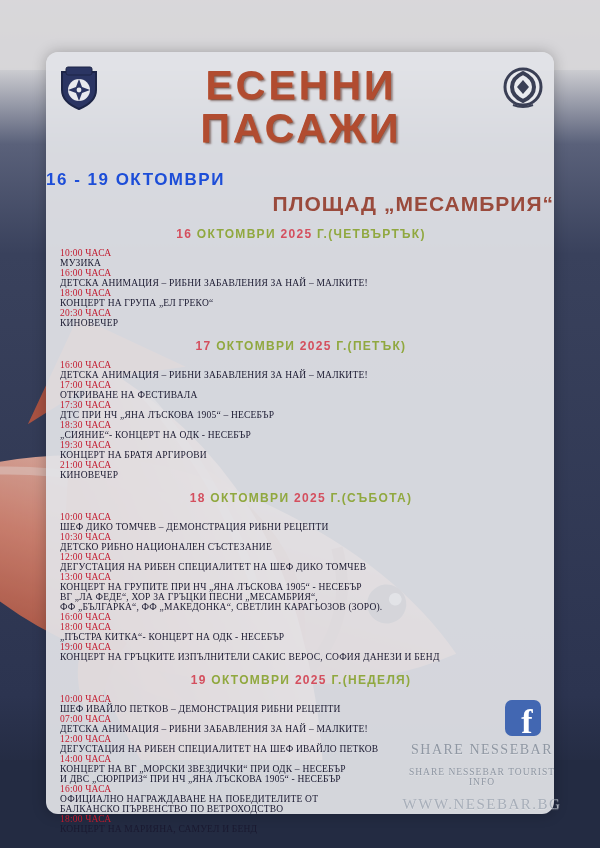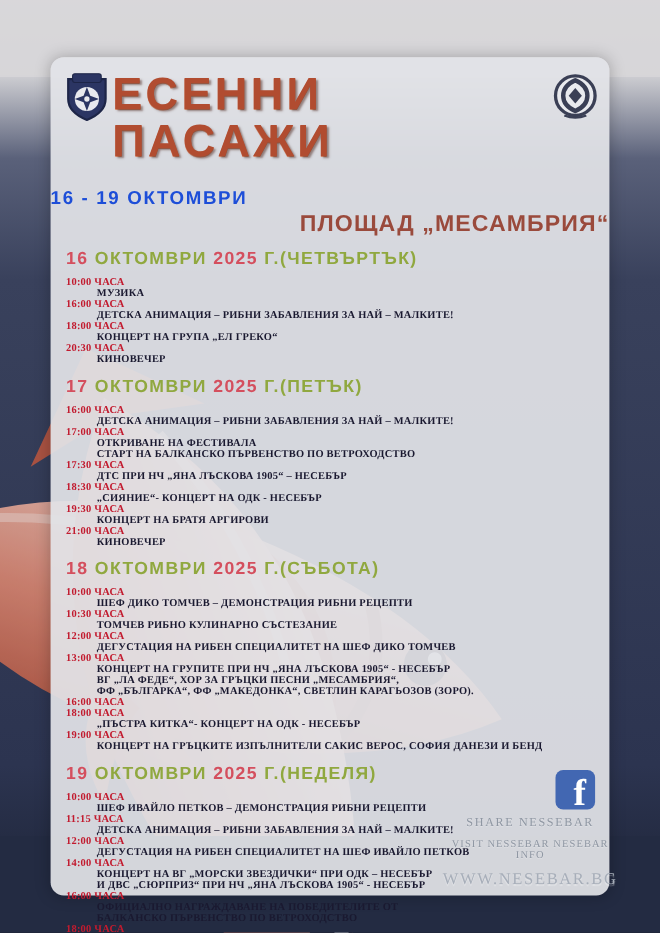--- a/index.html
+++ b/index.html
@@ -12,58 +12,58 @@
   
   .panel{
     position:absolute;left:46px;top:52px;width:508px;height:762px;
     background:rgba(226,227,231,0.93);
     border-radius:12px;z-index:2;
     box-shadow:0 0 14px rgba(0,0,0,.25);
     box-sizing:border-box;padding:8px 0 0 0;
   }
   .head-row{display:flex;align-items:flex-start;justify-content:space-between;padding:4px 8px 0 10px;}
   .logo{width:46px;height:48px;flex:0 0 auto;}
-  .title-wrap{flex:1;text-align:left;}
+  .title-wrap{flex:1;text-align:center;}
   .title{
     margin:0;font-size:41px;font-weight:700;letter-spacing:3px;
     color:#b14c30;line-height:1.05;
     text-shadow:1px 1px 0 #8a3category0,2px 2px 2px rgba(70,30,20,.5);
     text-shadow:2px 2px 2px rgba(70,30,20,.5), 0 1px 0 #d98a6c;
   }
   .sub{margin-top:5px;font-size:16px;font-weight:700;letter-spacing:.4px;color:#9a4a3c;text-align:center;}
   .dates{margin-top:20px;font-size:17px;font-weight:700;letter-spacing:1.5px;color:#1d4ed8;text-align:left;}
   .venue{margin-top:2px;font-size:21px;font-weight:700;letter-spacing:1px;color:#9a4a3c;text-align:right;}
   .schedule{margin-top:11px;padding:0 12px 0 14px;}
   .day{margin-top:11px;}
   .day:first-child{margin-top:0;}
-  .day-header{font-size:16px;font-weight:700;letter-spacing:1.3px;margin-bottom:7px;}
+  .day-header{font-size:12px;font-weight:700;letter-spacing:1.3px;margin-bottom:7px;text-align:center;}
   .d-num{color:#d44f5e;}
   .d-word{color:#90a83f;}
   .sched-line{
-    font-family:"Liberation Serif",serif;font-weight:700;
+    font-family:"Liberation Serif",serif;font-weight:400;
     font-size:9.5px;line-height:10px;letter-spacing:.2px;
     white-space:nowrap;
   }
   .time{color:#c21b2f;}
-  .event{color:#1a1930;margin-left:28px;}
+  .event{color:#1a1930;}
   
   .fb{
     position:absolute;left:505px;top:700px;width:36px;height:36px;z-index:4;
     background:#4267B2;border-radius:7px;cursor:pointer;
     color:#fff;font-family:"Liberation Serif",serif;font-weight:700;
     font-size:34px;line-height:40px;text-align:center;overflow:hidden;
   }
   .fb span{position:relative;left:4px;top:2px;}
   .footer-links{
     position:absolute;left:396px;top:742px;width:172px;z-index:4;
     text-align:center;font-family:"Liberation Serif",serif;
     font-variant:small-caps;color:#8f97a3;
     text-shadow:0 1px 1px rgba(255,255,255,.35);
   }
-  .fl1{font-size:11px;letter-spacing:1.5px;}
+  .fl1{font-size:14px;letter-spacing:1.5px;}
   .fl2{font-size:9.5px;letter-spacing:1px;margin-top:9px;}
   .fl3{font-size:15px;letter-spacing:1.5px;margin-top:9px;color:#a7aeb9;cursor:pointer;}
 </style>
 </head>
 <body>
 
 <div class="poster">
 
   <svg class="bg" width="600" height="848" viewBox="0 0 600 848" aria-hidden="true">
     <defs>
@@ -154,53 +154,52 @@
           <div class="sched-line event">КОНЦЕРТ НА ГРУПА „ЕЛ ГРЕКО“</div>
           <div class="sched-line time">20:30 ЧАСА</div>
           <div class="sched-line event">КИНОВЕЧЕР</div>
         </div>
         <div class="day">
           <div class="day-header"><span class="d-num">17</span><span class="d-word"> ОКТОМВРИ</span><span class="d-num"> 2025</span><span class="d-word"> Г.(ПЕТЪК)</span></div>
           <div class="sched-line time">16:00 ЧАСА</div>
           <div class="sched-line event">ДЕТСКА АНИМАЦИЯ – РИБНИ ЗАБАВЛЕНИЯ ЗА НАЙ – МАЛКИТЕ!</div>
           <div class="sched-line time">17:00 ЧАСА</div>
           <div class="sched-line event">ОТКРИВАНЕ НА ФЕСТИВАЛА</div>
-          <div class="sched-line event">СТАРТ НА БАЛКАНСКО ПЪРВЕНСТВО ПО ВЕТРОХОДСТВО</div>
           <div class="sched-line time">17:30 ЧАСА</div>
           <div class="sched-line event">ДТС ПРИ НЧ „ЯНА ЛЪСКОВА 1905“ – НЕСЕБЪР</div>
           <div class="sched-line time">18:30 ЧАСА</div>
           <div class="sched-line event">„СИЯНИЕ“- КОНЦЕРТ НА ОДК - НЕСЕБЪР</div>
           <div class="sched-line time">19:30 ЧАСА</div>
           <div class="sched-line event">КОНЦЕРТ НА БРАТЯ АРГИРОВИ</div>
           <div class="sched-line time">21:00 ЧАСА</div>
           <div class="sched-line event">КИНОВЕЧЕР</div>
         </div>
         <div class="day">
           <div class="day-header"><span class="d-num">18</span><span class="d-word"> ОКТОМВРИ</span><span class="d-num"> 2025</span><span class="d-word"> Г.(СЪБОТА)</span></div>
           <div class="sched-line time">10:00 ЧАСА</div>
           <div class="sched-line event">ШЕФ  ДИКО ТОМЧЕВ – ДЕМОНСТРАЦИЯ РИБНИ РЕЦЕПТИ</div>
           <div class="sched-line time">10:30 ЧАСА</div>
-          <div class="sched-line event">ТОМЧЕВ РИБНО КУЛИНАРНО СЪСТЕЗАНИЕ</div>
+          <div class="sched-line event">ДЕТСКО РИБНО НАЦИОНАЛЕН СЪСТЕЗАНИЕ</div>
           <div class="sched-line time">12:00 ЧАСА</div>
           <div class="sched-line event">ДЕГУСТАЦИЯ НА РИБЕН СПЕЦИАЛИТЕТ НА ШЕФ  ДИКО ТОМЧЕВ</div>
           <div class="sched-line time">13:00 ЧАСА</div>
           <div class="sched-line event">КОНЦЕРТ НА ГРУПИТЕ ПРИ НЧ „ЯНА ЛЪСКОВА 1905“ - НЕСЕБЪР</div>
           <div class="sched-line event">ВГ „ЛА ФЕДЕ“, ХОР ЗА ГРЪЦКИ ПЕСНИ „МЕСАМБРИЯ“,</div>
           <div class="sched-line event">ФФ „БЪЛГАРКА“, ФФ „МАКЕДОНКА“, СВЕТЛИН КАРАГЬОЗОВ (ЗОРО).</div>
           <div class="sched-line time">16:00 ЧАСА</div>
           <div class="sched-line time">18:00 ЧАСА</div>
           <div class="sched-line event">„ПЪСТРА КИТКА“- КОНЦЕРТ НА ОДК - НЕСЕБЪР</div>
           <div class="sched-line time">19:00 ЧАСА</div>
           <div class="sched-line event">КОНЦЕРТ НА ГРЪЦКИТЕ ИЗПЪЛНИТЕЛИ САКИС ВЕРОС, СОФИЯ ДАНЕЗИ И БЕНД</div>
         </div>
         <div class="day">
           <div class="day-header"><span class="d-num">19</span><span class="d-word"> ОКТОМВРИ</span><span class="d-num"> 2025</span><span class="d-word"> Г.(НЕДЕЛЯ)</span></div>
           <div class="sched-line time">10:00 ЧАСА</div>
           <div class="sched-line event">ШЕФ  ИВАЙЛО ПЕТКОВ – ДЕМОНСТРАЦИЯ РИБНИ РЕЦЕПТИ</div>
-          <div class="sched-line time">11:15 ЧАСА</div>
+          <div class="sched-line time">07:00 ЧАСА</div>
           <div class="sched-line event">ДЕТСКА АНИМАЦИЯ – РИБНИ ЗАБАВЛЕНИЯ ЗА НАЙ – МАЛКИТЕ!</div>
           <div class="sched-line time">12:00 ЧАСА</div>
           <div class="sched-line event">ДЕГУСТАЦИЯ НА РИБЕН СПЕЦИАЛИТЕТ НА ШЕФ ИВАЙЛО ПЕТКОВ</div>
           <div class="sched-line time">14:00 ЧАСА</div>
           <div class="sched-line event">КОНЦЕРТ НА ВГ „МОРСКИ ЗВЕЗДИЧКИ“ ПРИ ОДК – НЕСЕБЪР</div>
           <div class="sched-line event">И ДВС „СЮРПРИЗ“ ПРИ НЧ „ЯНА ЛЪСКОВА 1905“ - НЕСЕБЪР</div>
           <div class="sched-line time">16:00 ЧАСА</div>
           <div class="sched-line event">ОФИЦИАЛНО НАГРАЖДАВАНЕ НА ПОБЕДИТЕЛИТЕ ОТ</div>
           <div class="sched-line event">БАЛКАНСКО ПЪРВЕНСТВО ПО ВЕТРОХОДСТВО</div>
           <div class="sched-line time">18:00 ЧАСА</div>
@@ -208,17 +207,17 @@
         </div>
       </div>
   </div>
 
   <div class="fb">
     <span>f</span>
   </div>
 
   <div class="footer-links">
     <div class="fl1">SHARE NESSEBAR</div>
-    <div class="fl2">VISIT NESSEBAR NESEBAR INFO</div>
+    <div class="fl2">SHARE NESSEBAR TOURIST INFO</div>
     <div class="fl3">WWW.NESEBAR.BG</div>
   </div>
 
 </div>
 
 </body></html>

